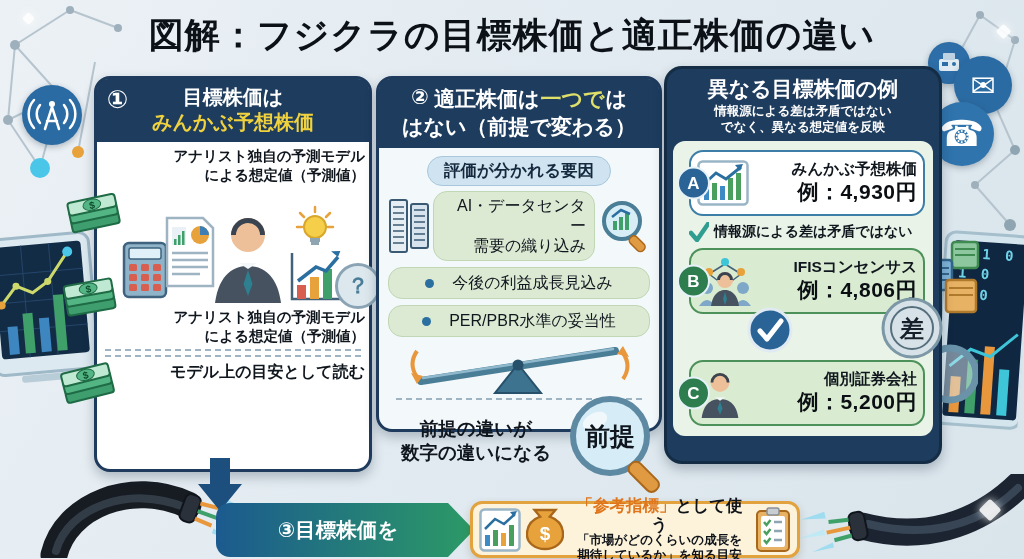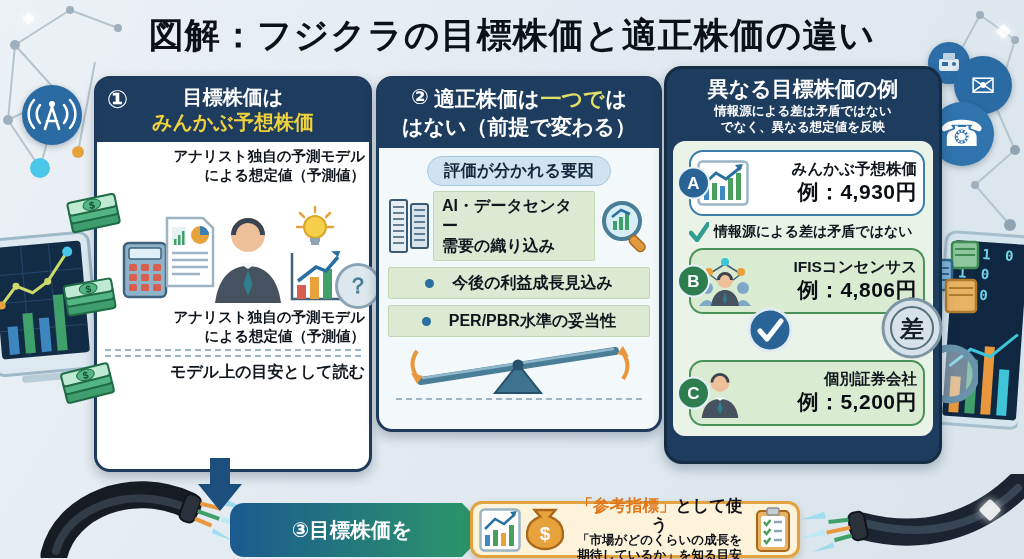--- a/index.html
+++ b/index.html
@@ -35,22 +35,22 @@
     display:flex;align-items:center;justify-content:center;z-index:5;}
 
   
   #panel2{left:376px;top:76px;width:280px;height:350px;background:#f3f8fa;}
   .p2l1{display:flex;justify-content:center;gap:1px;font-size:21px;font-weight:800;}
   .hl{color:#dfe06a;}
   .p2body{padding:5px 9px 0 9px;}
   .pillblue{width:fit-content;margin:3px auto 0 auto;background:#cfe3f1;border:1.5px solid #a8c7dd;
     border-radius:16px;padding:3px 16px;font-size:16.5px;font-weight:800;color:#14293d;}
   .factor1row{display:flex;align-items:center;gap:3px;margin-top:5px;}
-  .pillgreen{background:#dcead3;border:1.5px solid #c0d6b5;border-radius:2px;
-    font-size:16px;font-weight:700;color:#10161d;text-align:left;
+  .pillgreen{background:#dcead3;border:1.5px solid #c0d6b5;border-radius:14px;
+    font-size:16px;font-weight:400;color:#10161d;text-align:right;
     padding:4px 8px;line-height:1.25;}
   .fgrow{flex:1;}
   .frow{display:flex;align-items:center;justify-content:center;gap:18px;margin-top:6px;
     padding:5px 6px;}
   .bullet{width:9px;height:9px;border-radius:50%;background:#2a6fa0;display:inline-block;
     font-size:0;flex:0 0 auto;}
   .concl{display:flex;align-items:center;margin-top:2px;position:relative;height:74px;}
   .conclTxt{font-size:18.5px;font-weight:800;color:#10161d;text-align:center;flex:1;
     line-height:1.3;margin-right:86px;}
   .premag{position:absolute;right:-14px;bottom:-18px;z-index:5;}
@@ -79,21 +79,21 @@
   .p3txt{flex:1;text-align:right;}
   .p3lab{font-size:15.5px;font-weight:800;color:#10161d;line-height:1.15;}
   .p3val{font-size:21px;font-weight:900;color:#0b0f14;letter-spacing:.5px;}
   .checkrow{display:flex;align-items:center;gap:5px;margin:6px 0 6px 0;}
   .checknote{font-size:14px;font-weight:800;color:#10161d;}
   .gapB{margin-bottom:46px;}
   .ccircle{position:absolute;left:74px;top:166px;z-index:5;}
   .coin{position:absolute;right:-10px;top:156px;z-index:6;}
 
   
-  .gradbar{left:230px;top:503px;width:244px;height:54px;z-index:3;
+  .gradbar{left:216px;top:503px;width:244px;height:54px;z-index:3;
     background:linear-gradient(90deg,#1b5a8f,#2c9a66);
     border-radius:14px 0 0 14px;
     clip-path:polygon(0 0,calc(100% - 26px) 0,100% 50%,calc(100% - 26px) 100%,0 100%);
     display:flex;flex-direction:column;align-items:center;justify-content:center;
     color:#fff;font-weight:800;font-size:20.5px;line-height:1.25;padding-right:14px;}
   .cream{left:470px;top:501px;width:330px;height:57px;z-index:3;background:#fdf3da;
     border:3px solid #e2a23e;border-radius:12px;display:flex;align-items:center;
     gap:5px;padding:0 6px;box-sizing:border-box;box-shadow:0 4px 8px rgba(90,60,10,.2);}
   .ctext{flex:1;text-align:center;line-height:1.15;}
   .cl1{font-size:16.5px;font-weight:800;color:#0e131a;}
@@ -403,20 +403,30 @@
         <path d="M117 25 L140 54 L94 54 Z" fill="#3e7390" stroke="#27506b" stroke-width="2"></path>
         <circle cx="117" cy="26" r="5.5" fill="#27506b"></circle>
         <path d="M16 12 q-9 13 0 26" fill="none" stroke="#e8973c" stroke-width="4"></path>
         <path d="M10 34 l6 11 6 -8 z" fill="#e8973c"></path>
         <path d="M222 40 q9 -13 0 -26" fill="none" stroke="#e8973c" stroke-width="4"></path>
         <path d="M228 18 l-6 -11 -6 8 z" fill="#e8973c"></path>
       </svg>
 
       <div class="dash" style="margin-top:3px;"></div>
 
+      <div class="concl">
+        <div class="conclTxt pl">前提の違いが
+数字の違いになる</div>
+        <svg class="premag" width="100" height="104" viewBox="0 0 100 104">
+          <circle cx="46" cy="44" r="37" fill="#d6ecf6" stroke="#5d89a2" stroke-width="6"></circle>
+          <ellipse cx="31" cy="29" rx="13" ry="8" fill="#ffffff" opacity="0.65" transform="rotate(-28 31 29)"></ellipse>
+          <rect x="70" y="68" width="36" height="14" rx="6" fill="#e09a42" stroke="#a9671c" stroke-width="2" transform="rotate(45 72 70)"></rect>
+          <text x="46" y="53" text-anchor="middle" font-size="25" font-weight="bold" fill="#10161d">前提</text>
+        </svg>
+      </div>
     </div>
   </section>
 
 
   <section class="abs" id="panel3">
     <div class="p3head">
       <div class="p3t">異なる目標株価の例</div>
       <div class="p3s pl">情報源による差は矛盾ではない
 でなく、異なる想定値を反映</div>
     </div>

